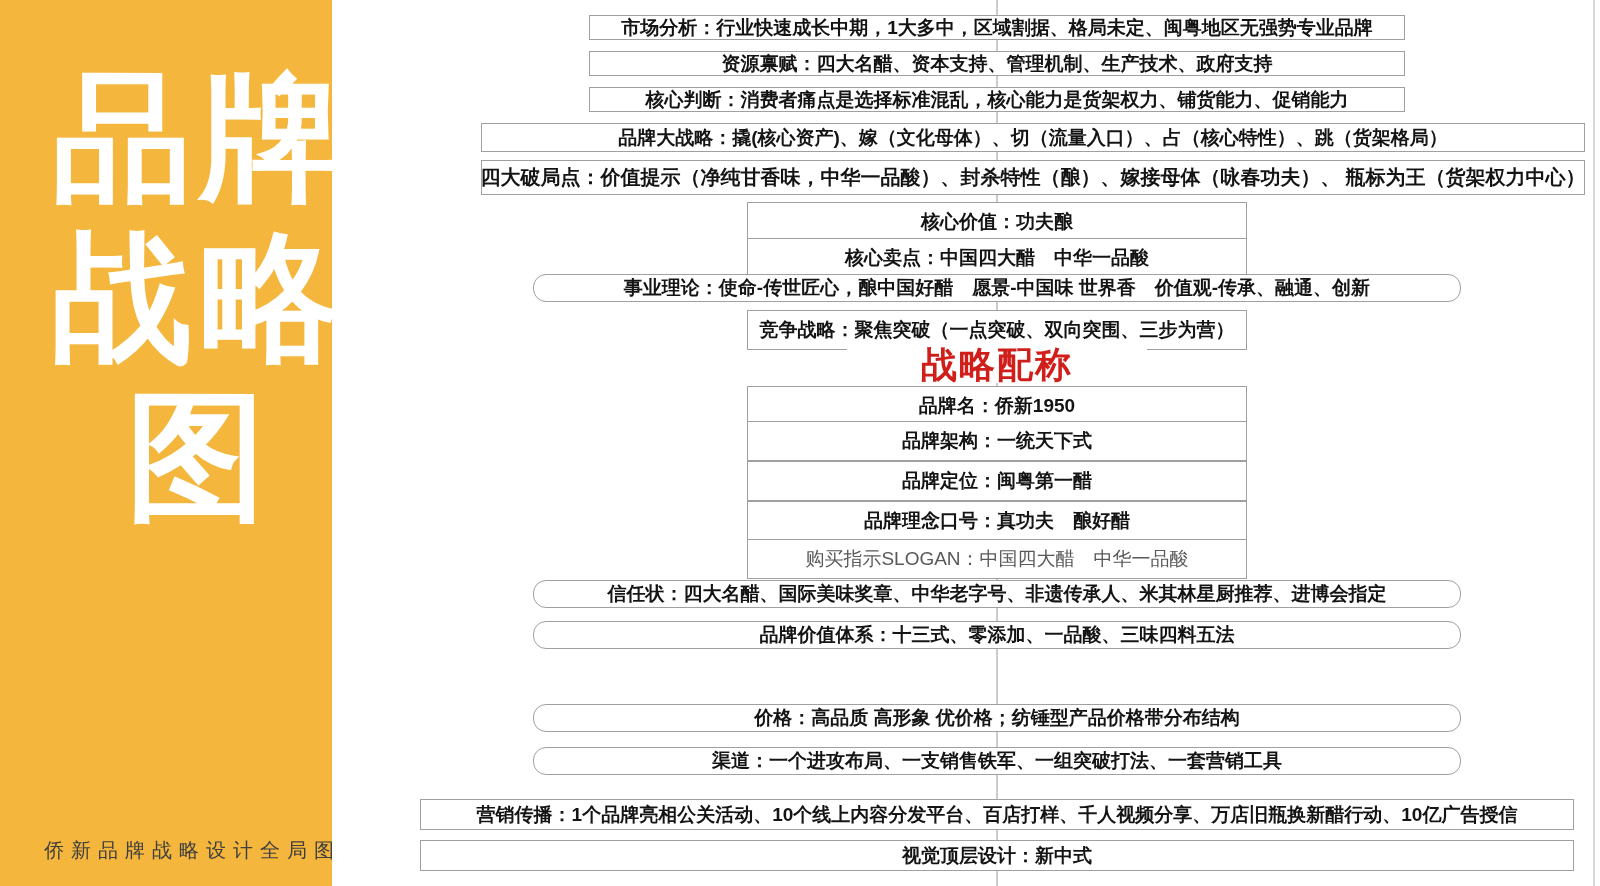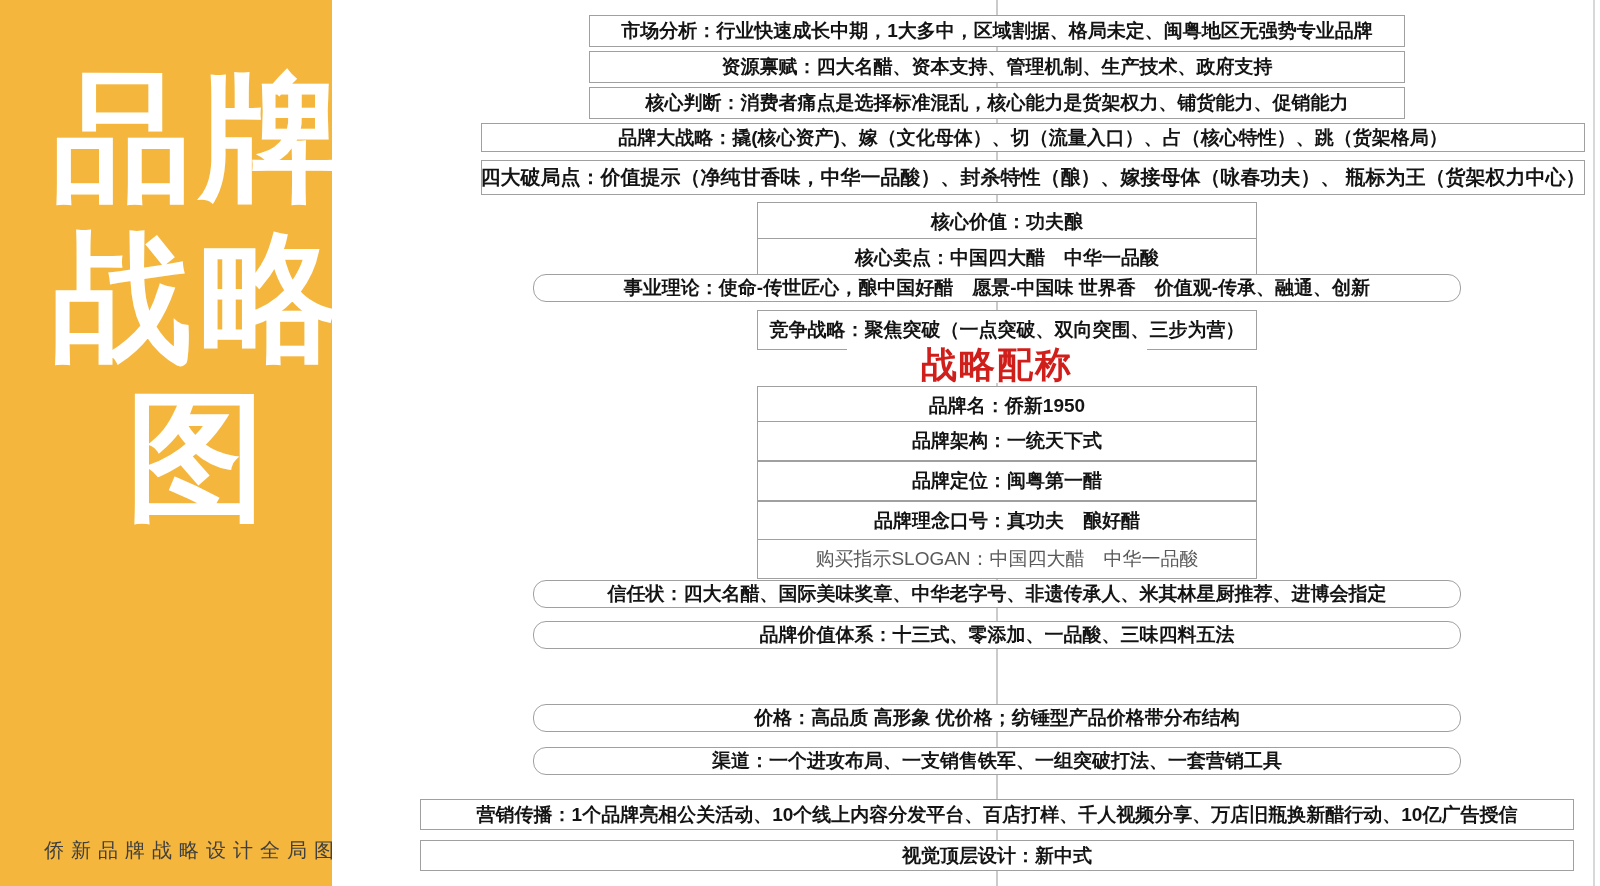--- a/index.html
+++ b/index.html
@@ -20,23 +20,23 @@
   }
   
   .center-line { position:absolute; left:996px; top:0; width:2px; height:886px; background:#CBCBCB; z-index:1; }
   .right-line  { position:absolute; left:1593px; top:0; width:2px; height:886px; background:#D8D8D8; z-index:1; }
   
   .box {
     position:absolute; background:#ffffff; border:1px solid #A0A0A0; box-sizing:border-box;
     display:flex; align-items:center; justify-content:center;
     font-size:19px; font-weight:700; color:#141414; white-space:nowrap; z-index:2;
   }
-  .tier-a { left:589px; width:816px;  height:32px; }
+  .tier-a { left:589px; width:816px;  height:25px; }
   .tier-b { left:445px; width:1104px; height:29px;margin-left:36px; }
-  .tier-c { left:747px; width:500px;  height:40px;margin-left:10px; }
+  .tier-c { left:747px; width:500px;  height:40px; }
   .tier-d { left:533px; width:928px;  height:28px;border-radius:13px; }
   .tier-e { left:420px; width:1154px; height:31px; }
   .big-b  { height:35px; font-size:20px;font-family:Liberation Serif, serif; }
   .muted  { color:#595959; font-weight:400; }
   .section-title {
     position:absolute; left:847px; top:347px; width:300px; height:36px; line-height:36px;
     text-align:center; background:#ffffff; z-index:2;
     color:#D01F1B; font-size:36px; font-weight:900; letter-spacing:2px;
   }
 </style>

